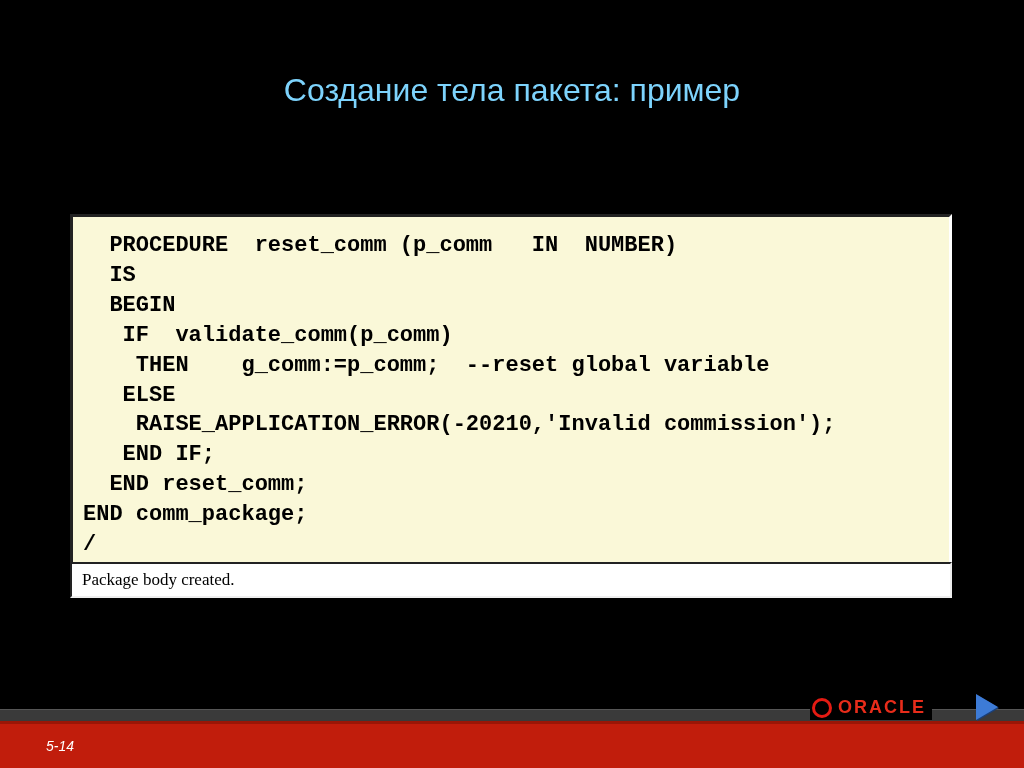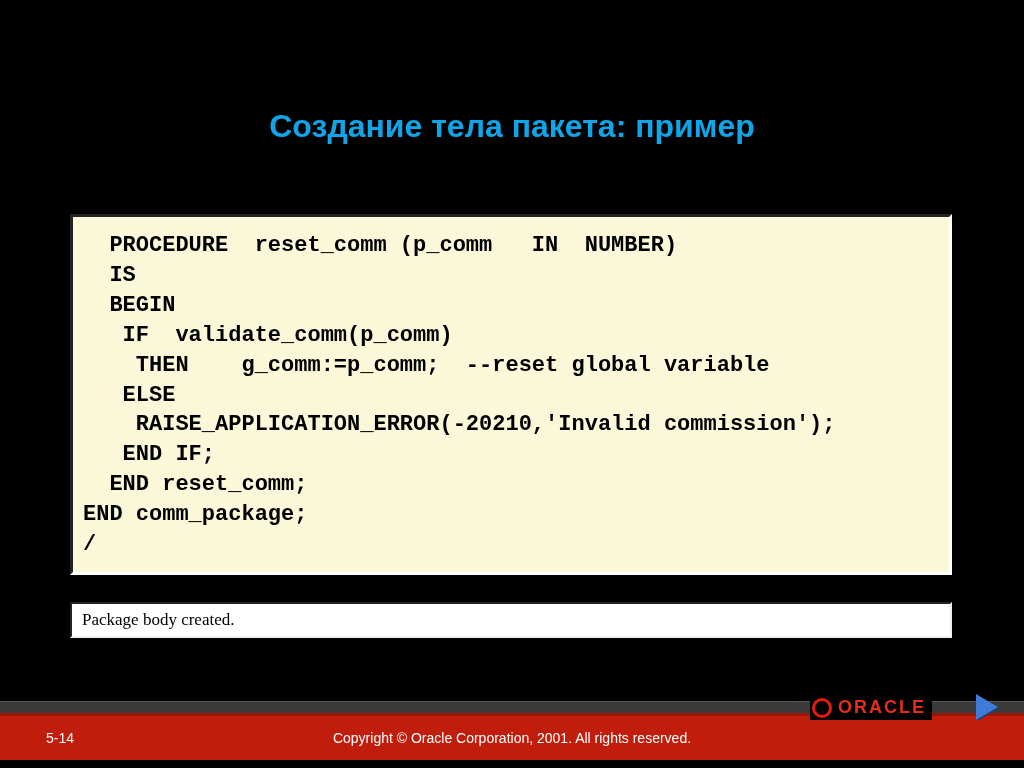--- a/index.html
+++ b/index.html
@@ -13,24 +13,24 @@
   }
   .slide {
     position: relative;
     width: 1024px;
     height: 768px;
     background: #000;
     box-sizing: border-box;
   }
   .title {
     text-align: center;
-    color: #0ea5e9;
-    font-weight: bold;
+    color: #7dd3fc;
+    font-weight: normal;
     font-size: 32px;
-    padding-top: 108px;
+    padding-top: 72px;
   }
   .code-block {
     position: absolute;
     left: 70px;
     top: 214px;
     width: 882px;
     background: #faf8d8;
     border-top: 3px solid #222;
     border-left: 3px solid #222;
     border-right: 3px solid #fff;
@@ -41,39 +41,40 @@
     font-size: 22px;
     font-weight: bold;
     line-height: 1.36;
     white-space: pre;
     overflow: hidden;
     color: #000;
   }
   .output-block {
     position: absolute;
     left: 70px;
-    top: 602px;
+    top: 562px;
     width: 882px;
     background: #fff;
     border-top: 2px solid #222;
     border-left: 2px solid #222;
     border-right: 2px solid #eee;
     border-bottom: 2px solid #eee;
     box-sizing: border-box;
     padding: 6px 10px;
     font-family: "Times New Roman", Times, serif;
     font-size: 17px;
     color: #000;
   }
   .footer {
     position: absolute;
     left: 0;
-    bottom: 8px;
+    bottom: 0;
     width: 1024px;
     height: 64px;
+    font-style: italic;
   }
   .footer-red {
     position: absolute;
     left: 0; bottom: 0;
     width: 1024px; height: 44px;
     background: #c11d0c;
     border-top: 3px solid #9a1607;
   }
   .footer-gray {
     position: absolute;
@@ -151,21 +152,20 @@
   END reset_comm;
 END comm_package;
 /</div>
 
   <div class="output-block">Package body created.</div>
 
   <div class="footer">
     <div class="footer-gray"></div>
     <div class="footer-red"></div>
     <div class="page-num">5-14</div>
-    <div class="copyright">Copyright © Oracle Corporation, 2001. All rights reserved.</div>
   </div>
 
   <div class="oracle-logo">
     <div class="oracle-o"></div>
     <div class="oracle-text">ORACLE</div>
   </div>
 
   <div class="next-arrow"></div>
 
 </div>

